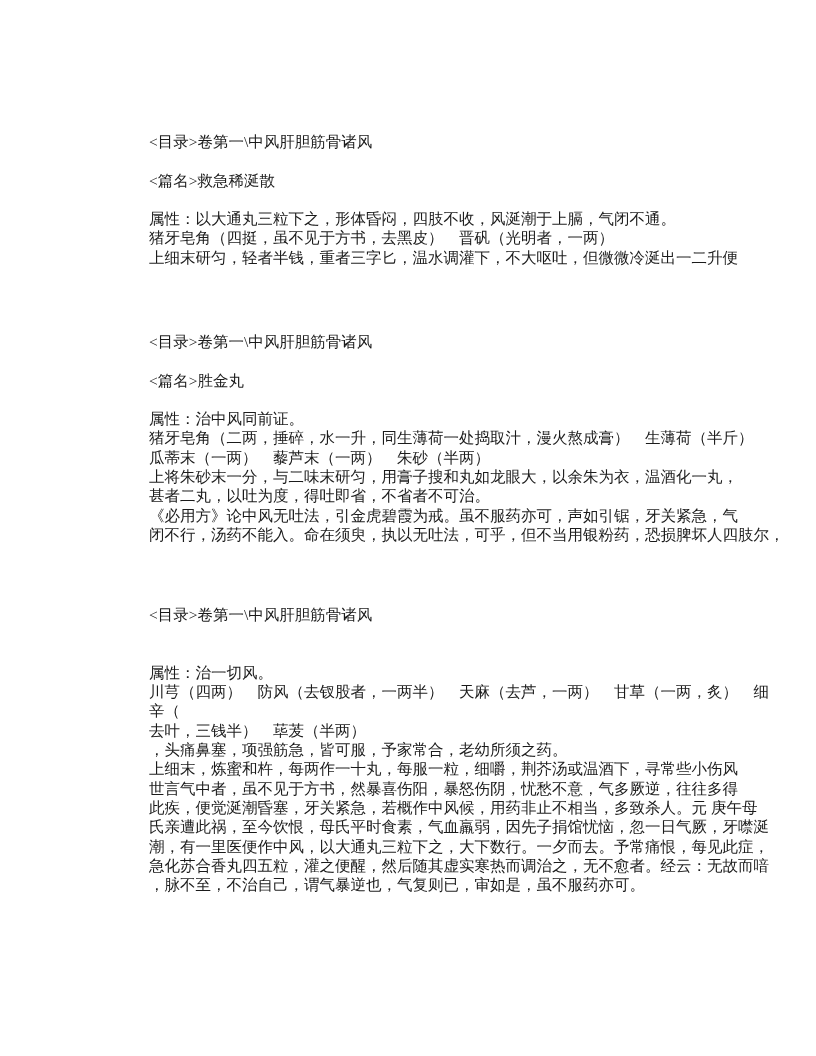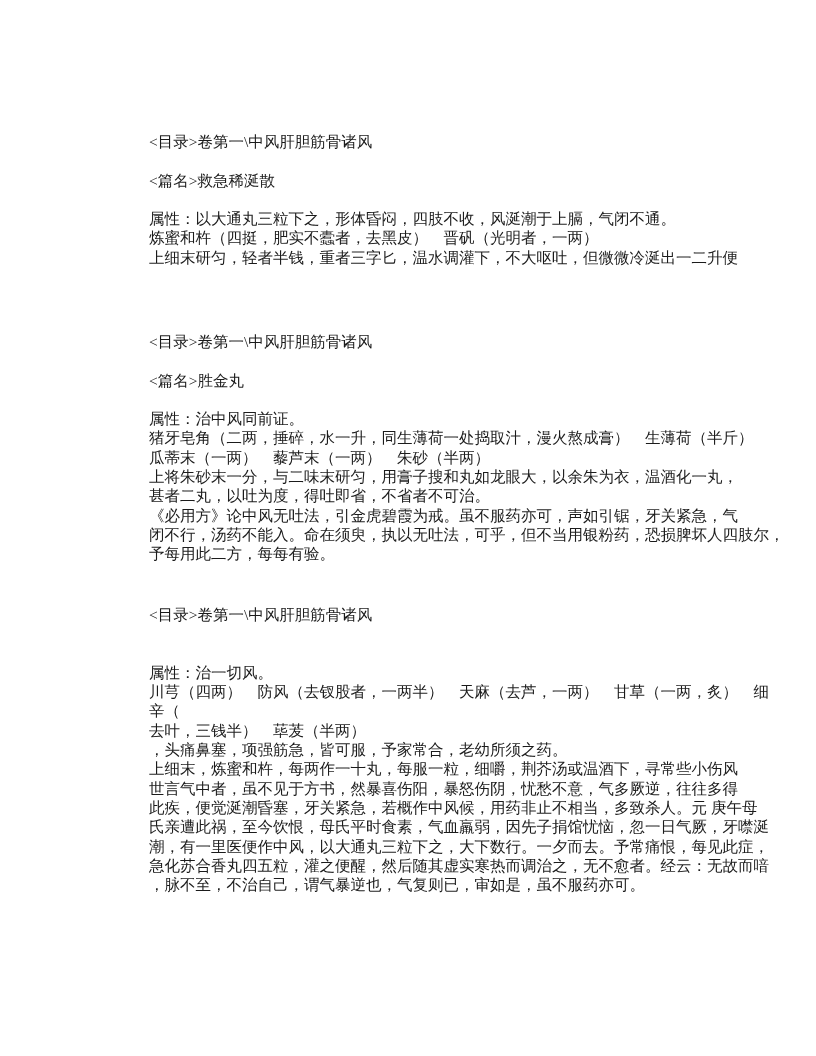--- a/index.html
+++ b/index.html
@@ -37,36 +37,35 @@
 </head>
 <body>
 
 <div class="page">
   <section class="text-section" style="top: 132px;">
       <div class="line">&lt;目录&gt;卷第一\中风肝胆筋骨诸风</div>
       <div class="line">&nbsp;</div>
       <div class="line">&lt;篇名&gt;救急稀涎散</div>
       <div class="line">&nbsp;</div>
       <div class="line">属性：以大通丸三粒下之，形体昏闷，四肢不收，风涎潮于上膈，气闭不通。</div>
-      <div class="line">炼蜜和杵（四挺，肥实不蠹者，去黑皮）　晋矾（光明者，一两）</div>
+      <div class="line">猪牙皂角（四挺，虽不见于方书，去黑皮）　晋矾（光明者，一两）</div>
       <div class="line">上细末研匀，轻者半钱，重者三字匕，温水调灌下，不大呕吐，但微微冷涎出一二升便</div>
     </section>
   <section class="text-section" style="top: 332px;">
       <div class="line">&lt;目录&gt;卷第一\中风肝胆筋骨诸风</div>
       <div class="line">&nbsp;</div>
       <div class="line">&lt;篇名&gt;胜金丸</div>
       <div class="line">&nbsp;</div>
       <div class="line">属性：治中风同前证。</div>
       <div class="line">猪牙皂角（二两，捶碎，水一升，同生薄荷一处捣取汁，漫火熬成膏）　生薄荷（半斤）</div>
       <div class="line">瓜蒂末（一两）　藜芦末（一两）　朱砂（半两）</div>
       <div class="line">上将朱砂末一分，与二味末研匀，用膏子搜和丸如龙眼大，以余朱为衣，温酒化一丸，</div>
       <div class="line">甚者二丸，以吐为度，得吐即省，不省者不可治。</div>
       <div class="line">《必用方》论中风无吐法，引金虎碧霞为戒。虽不服药亦可，声如引锯，牙关紧急，气</div>
       <div class="line">闭不行，汤药不能入。命在须臾，执以无吐法，可乎，但不当用银粉药，恐损脾坏人四肢尔，</div>
-      <div class="line">予每用此二方，每每有验。</div>
     </section>
   <section class="text-section" style="top: 605px;">
       <div class="line">&lt;目录&gt;卷第一\中风肝胆筋骨诸风</div>
       <div class="line">&nbsp;</div>
       <div class="line">&nbsp;</div>
       <div class="line">属性：治一切风。</div>
       <div class="line">川芎（四两）　防风（去钗股者，一两半）　天麻（去芦，一两）　甘草（一两，炙）　细</div>
       <div class="line">辛（</div>
       <div class="line">去叶，三钱半）　荜茇（半两）</div>
       <div class="line">，头痛鼻塞，项强筋急，皆可服，予家常合，老幼所须之药。</div>

